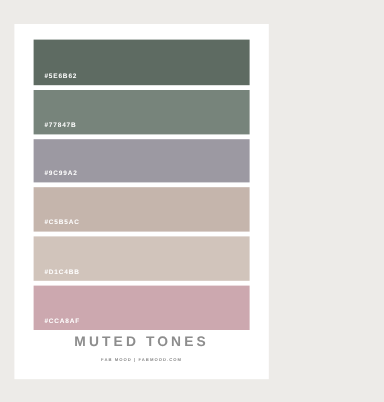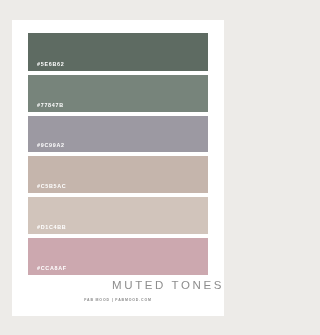--- a/index.html
+++ b/index.html
@@ -58,23 +58,22 @@
     left: 0;
     right: 0;
     bottom: 14px;
     text-align: center;
   }
   .caption-title {
     font-size: 11.5px;
     line-height: 1;
     letter-spacing: 2.6px;
     color: #8d8d8d;
-    font-weight: 400;
+    font-weight: 700;
     white-space: nowrap;
-    text-align: right;
   }
   .caption-brand {
     margin-top: 7px;
     font-size: 3.5px;
     line-height: 1;
     letter-spacing: 0.85px;
     color: #8a8a8a;
     font-weight: 700;
     white-space: nowrap;
   }

